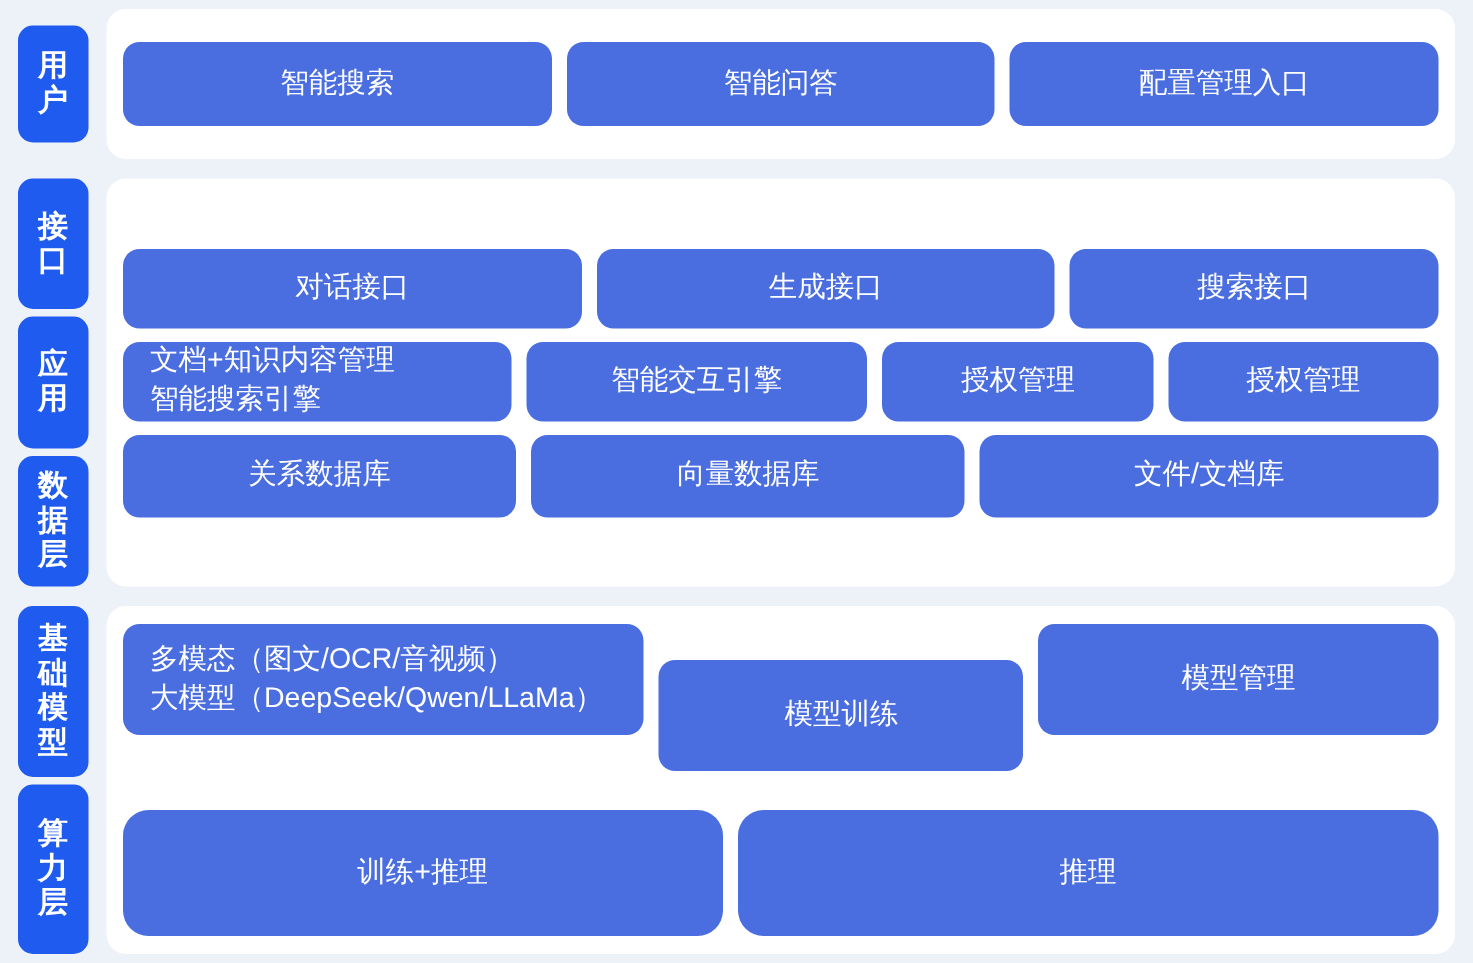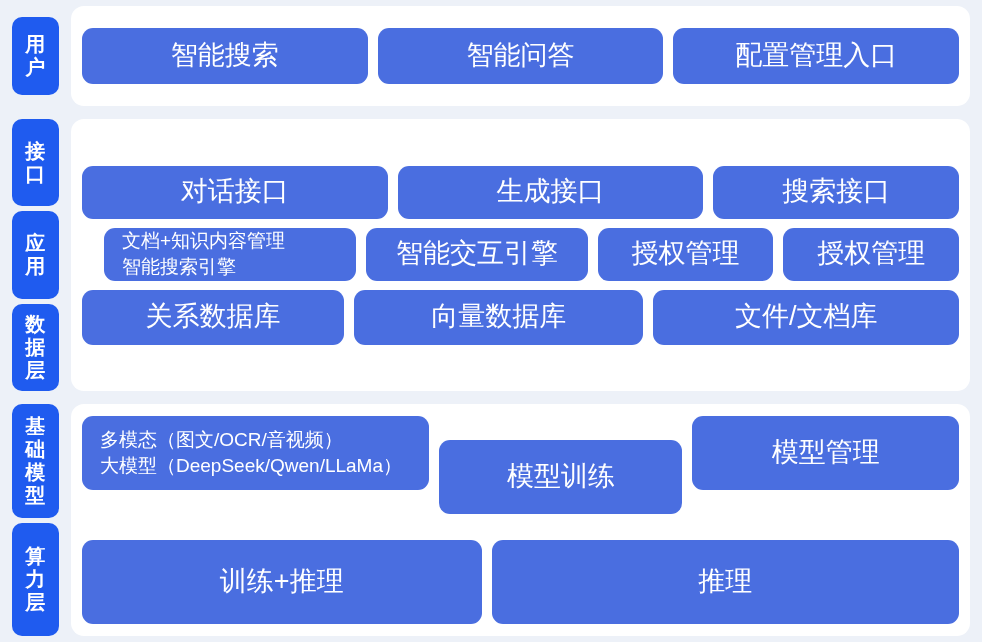--- a/index.html
+++ b/index.html
@@ -86,21 +86,21 @@
 
   
   .card {
     background: #4a6ee0;
     border-radius: 11px;
     color: #ffffff;
     display: flex;
     align-items: center;
     justify-content: center;
     text-align: center;
-    font-size: 27px;
+    font-size: 19px;
     font-weight: 400;
     line-height: 1.32;
     box-sizing: border-box;
     padding: 6px 8px;
     white-space: pre-line;
   }
 
   .card.multi {
     font-size: 19px;
     line-height: 1.36;
@@ -115,21 +115,21 @@
   #band-user .rail { justify-content: center; }
   #band-user .layer-tag { height: 78px; }
 
   #band-middle .panel { padding: 11px 11px; gap: 9px; }
   #band-middle .card { height: 53px; }
   #band-middle .row-data .card { height: 55px; }
   #band-middle .layer-tag { flex: 1 1 0; }
 
   #band-infra .panel { padding: 12px 11px; gap: 26px; }
   #band-infra .row-model .card { height: 74px; }
-  #band-infra .row-compute .card { height: 84px; }
+  #band-infra .row-compute .card { height: 84px; border-radius: 17px; }
   #band-infra .layer-tag { flex: 1 1 0; }
 </style>
 </head>
 <body>
 
 <div id="diagram">
     <div class="band" id="band-user" style="flex: 0 0 100px;">
       <div class="rail">
         <div class="layer-tag" title="用户">
           <span>用</span>
@@ -160,21 +160,21 @@
           <span>层</span>
         </div>
       </div>
       <div class="panel">
         <div class="row row-interface">
           <div class="card" style="flex: 183 1 0px;">对话接口</div>
           <div class="card" style="flex: 183 1 0px;">生成接口</div>
           <div class="card" style="flex: 145 1 0px;">搜索接口</div>
         </div>
         <div class="row row-application">
-          <div class="card multi" style="flex: 255 1 0px; margin-left: 22px;">文档+知识内容管理
+          <div class="card multi" style="flex: 255 1 0px;">文档+知识内容管理
 智能搜索引擎</div>
           <div class="card" style="flex: 232 1 0px;">智能交互引擎</div>
           <div class="card" style="flex: 180 1 0px;">授权管理</div>
           <div class="card" style="flex: 180 1 0px;">授权管理</div>
         </div>
         <div class="row row-data">
           <div class="card" style="flex: 255 1 0px;">关系数据库</div>
           <div class="card" style="flex: 283 1 0px;">向量数据库</div>
           <div class="card" style="flex: 300 1 0px;">文件/文档库</div>
         </div>

